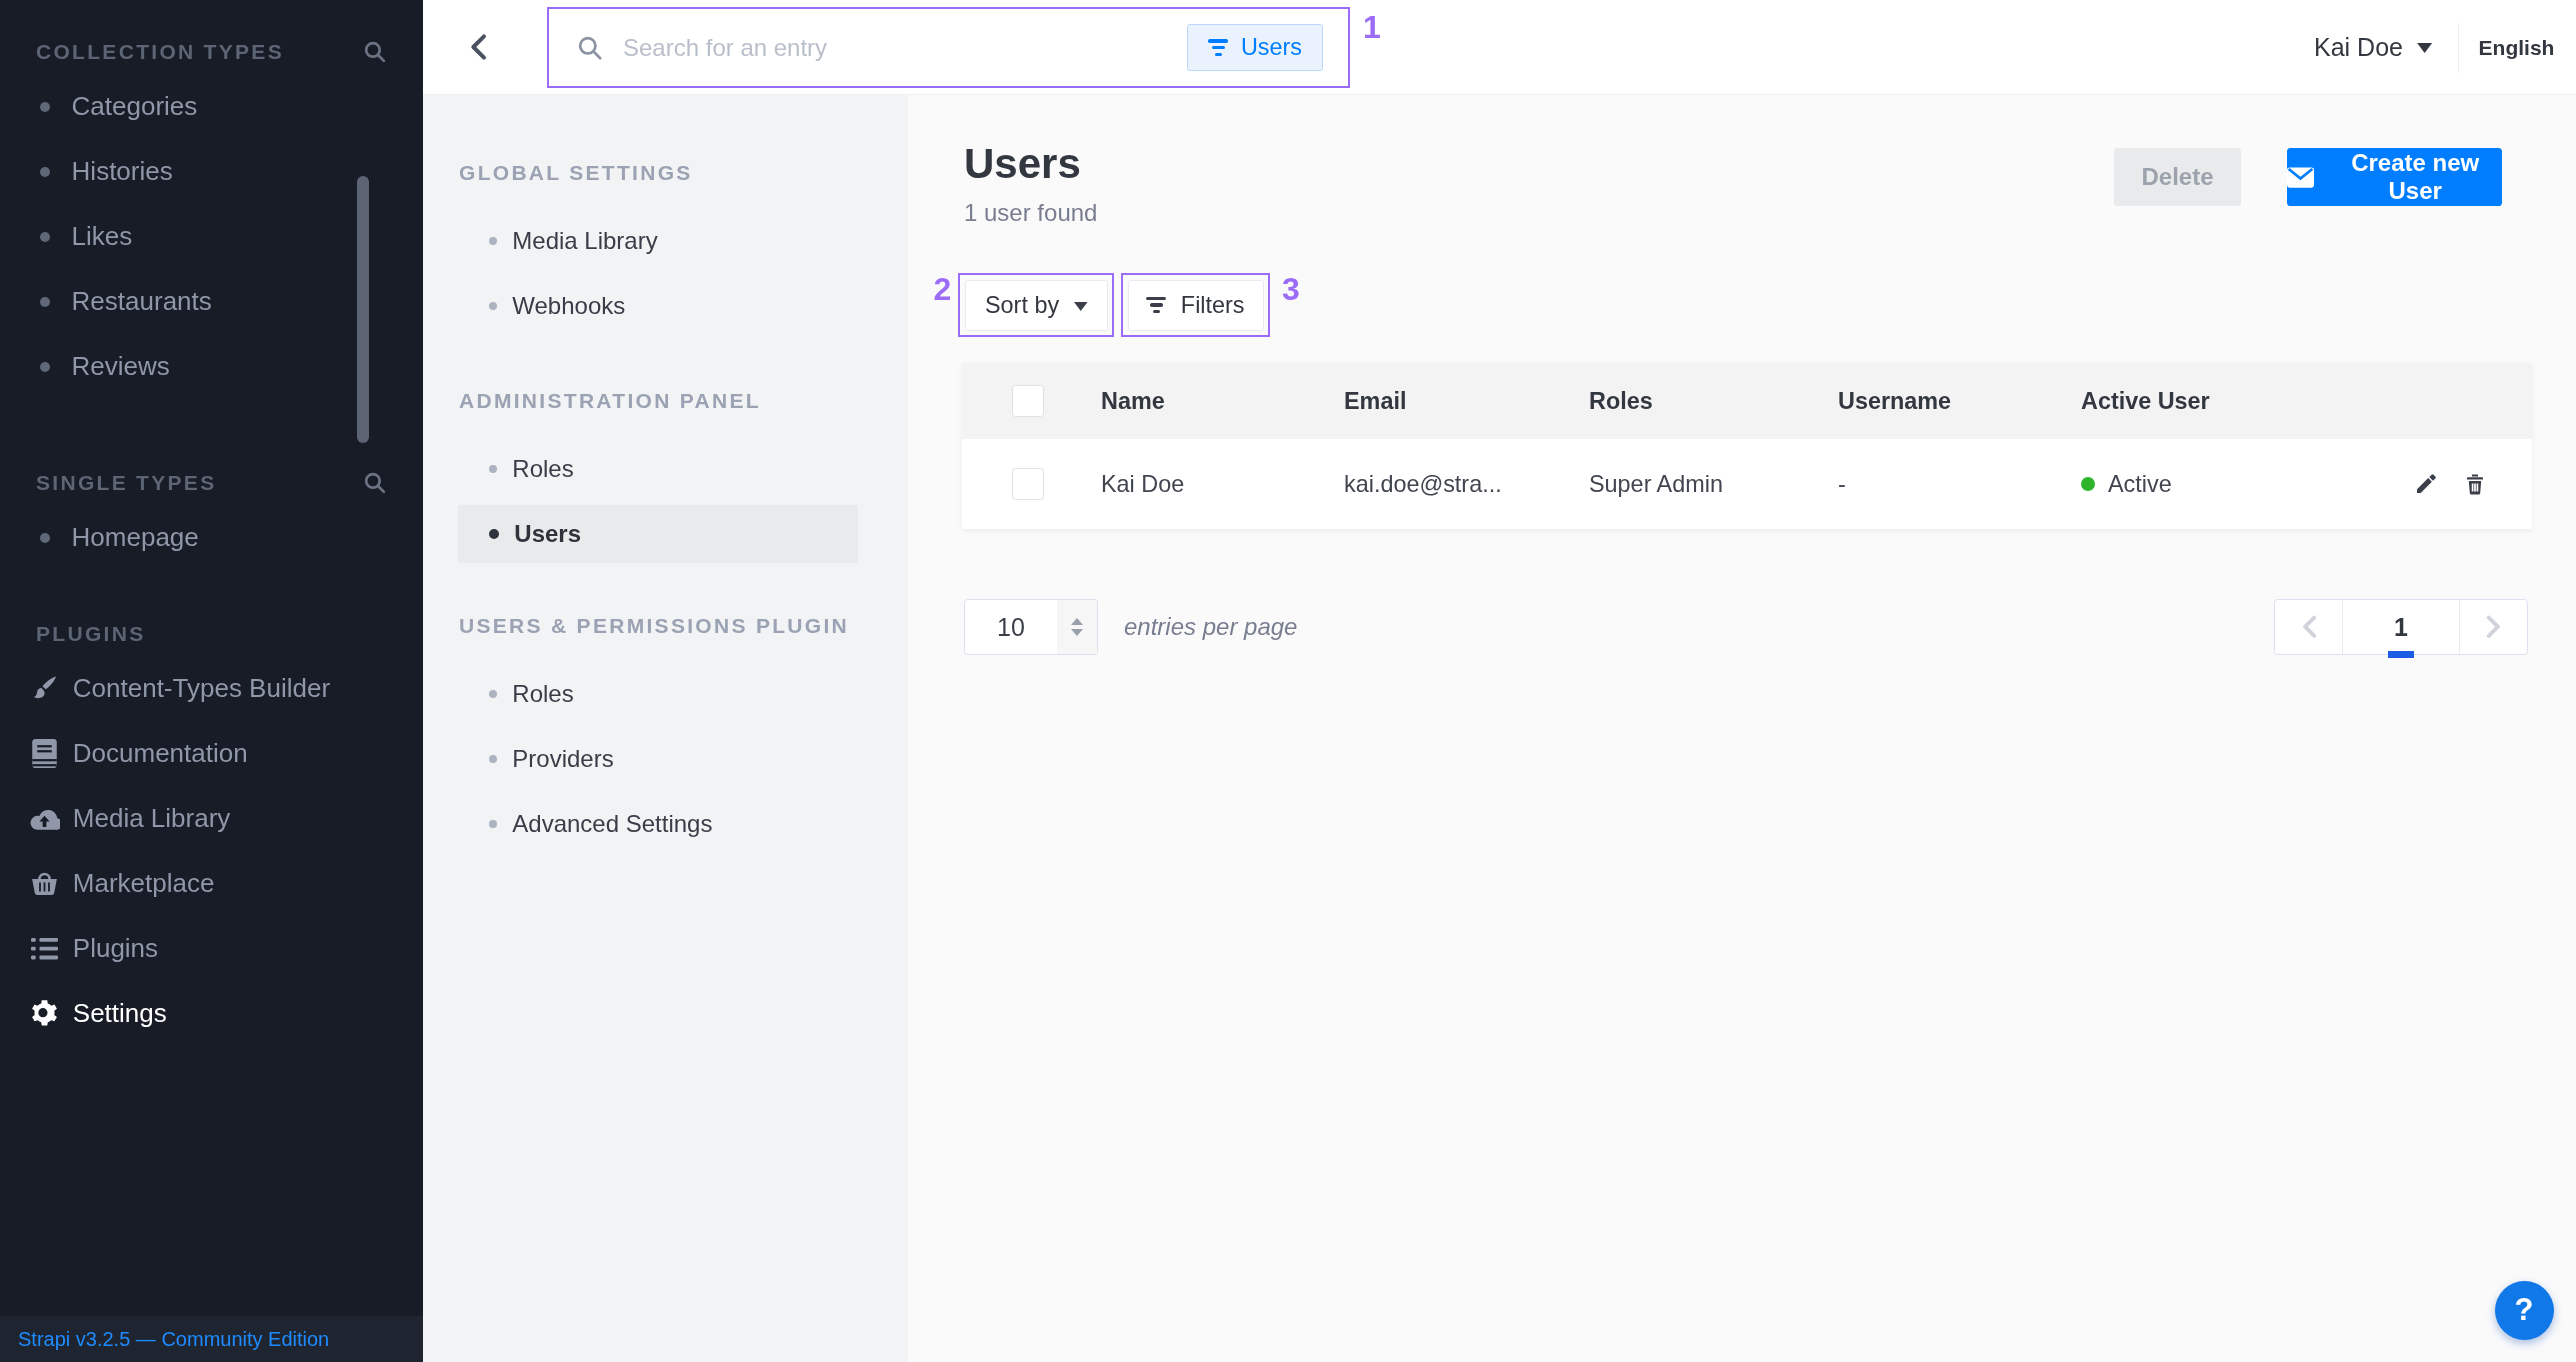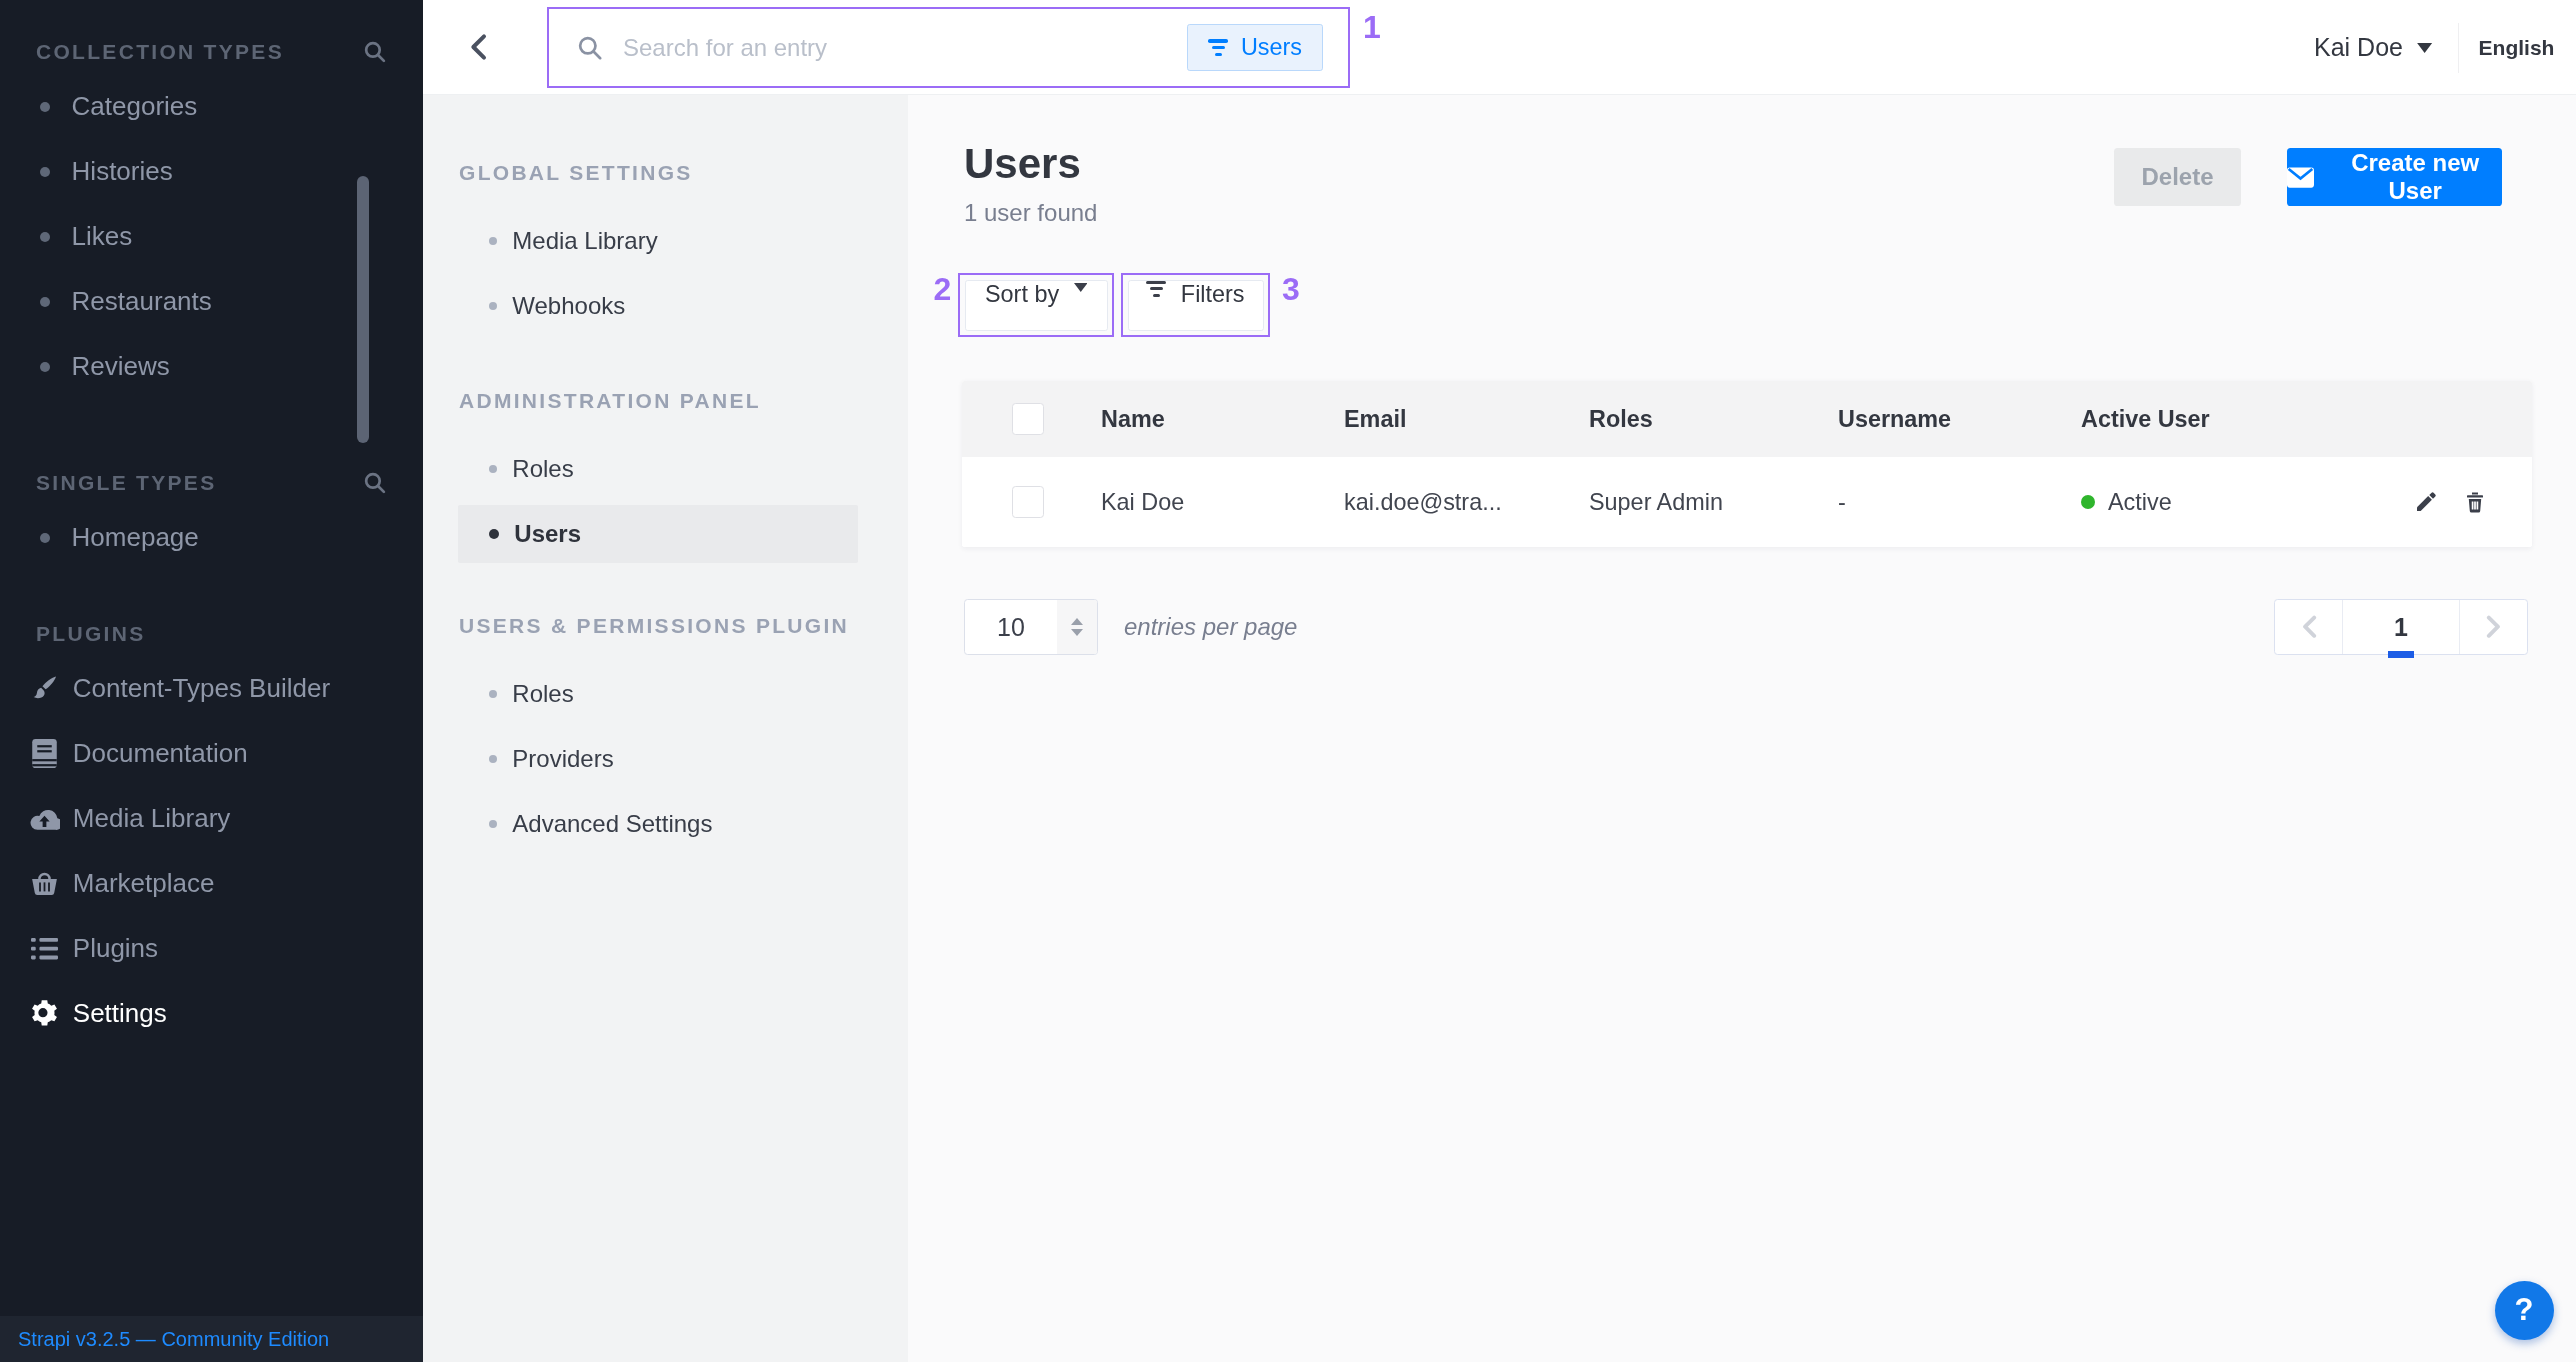--- a/index.html
+++ b/index.html
@@ -76,27 +76,27 @@
     font-family:"Liberation Sans",sans-serif; display:flex; align-items:center; justify-content:center; cursor:pointer; }
   .btn-delete { right:335px; width:127px; background:#e9eaeb; color:#9ca3ad; font-weight:700; cursor:default; }
   .btn-create { right:74px; width:215px; background:#007eff; color:#fff; font-weight:700; gap:14.4px; }
   .env-ico { width:27px; height:21px; }
 
   .annot-box { position:absolute; top:178px; height:64px; border:2.7px solid #9b6cf6; background:transparent;
     display:flex; align-items:center; justify-content:center; }
   .annot-sort { left:50px; width:156px; }
   .annot-filters { left:213px; width:149px; }
   .tool-btn { width:calc(100% - 9px); height:51px; background:#fff; border:0.9px solid #e6eaf1; border-radius:2.7px;
-    display:flex; align-items:flex-start; justify-content:center; gap:14.4px; font-size:23.4px; color:#333740; cursor:pointer; }
+    display:flex; align-items:center; justify-content:center; gap:14.4px; font-size:23.4px; color:#333740; cursor:pointer; }
   .sort-caret { width:13.5px; height:9px; color:#3b3f4a; margin-top:2.7px; }
   .ann-2 { position:absolute; left:7.2px; top:176px; width:36px; text-align:right; }
   .ann-3 { position:absolute; left:374px; top:176px; }
 
   
-  .table-card { position:absolute; left:54px; top:286px; width:1570px; border-radius:2.7px;
+  .table-card { position:absolute; left:54px; top:268px; width:1570px; border-radius:2.7px;
     box-shadow:0 1.8px 5.4px rgba(30,30,60,0.06); background:#fff; }
   .t-header { position:relative; height:76px; background:#f3f3f4; border-radius:2.7px 2.7px 0 0; }
   .t-row { position:relative; height:90px; background:#fff; border-radius:0 0 2.7px 2.7px; cursor:pointer; }
   .t-cell { position:absolute; top:0; height:100%; display:flex; align-items:center; font-size:23.4px; color:#41454f; }
   .t-header .t-cell { font-weight:700; color:#333740; }
   .c-check { left:50px; } .c-name { left:139px; } .c-email { left:382px; } .c-roles { left:627px; }
   .c-user { left:876px; } .c-active { left:1119px; }
   .checkbox { width:32px; height:32px; background:#fff; border:0.9px solid #dfe0e5; border-radius:3.6px; cursor:pointer; }
   .status-dot { width:14.4px; height:14.4px; border-radius:50%; background:#2fb52c; margin-right:12.6px; }
   .row-actions { position:absolute; right:45px; top:0; height:100%; display:flex; align-items:center; gap:25px; }

